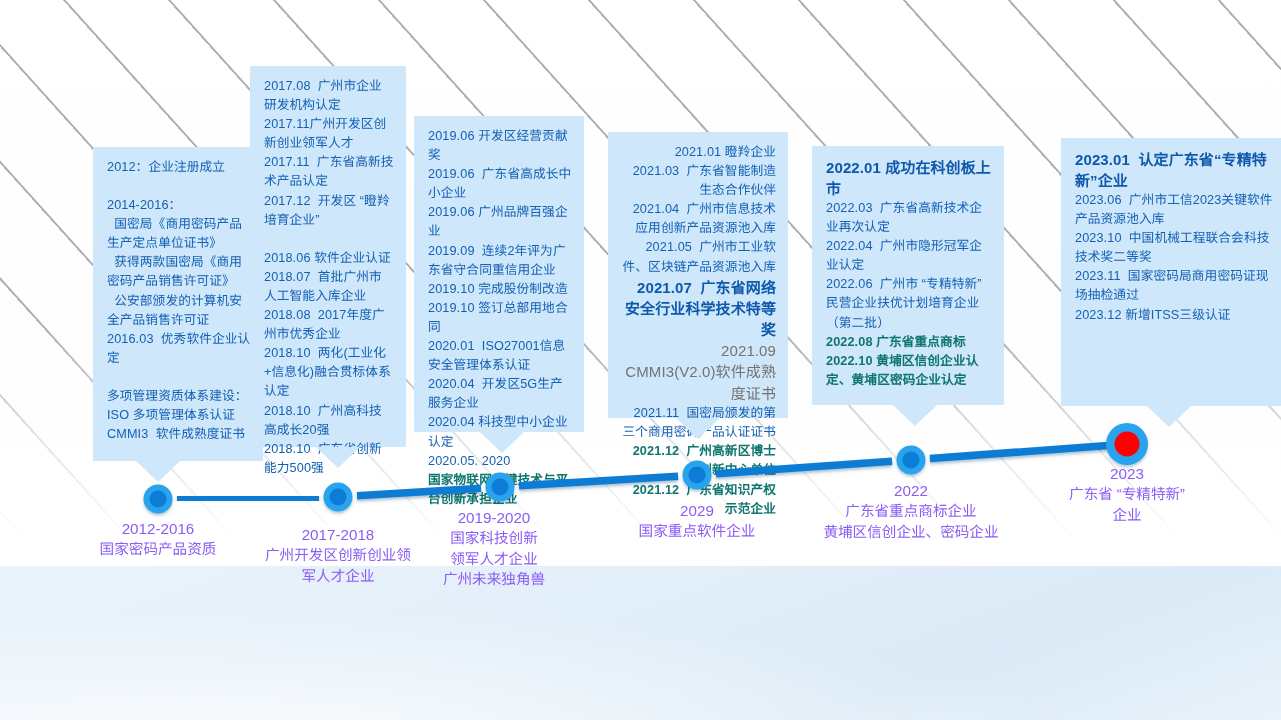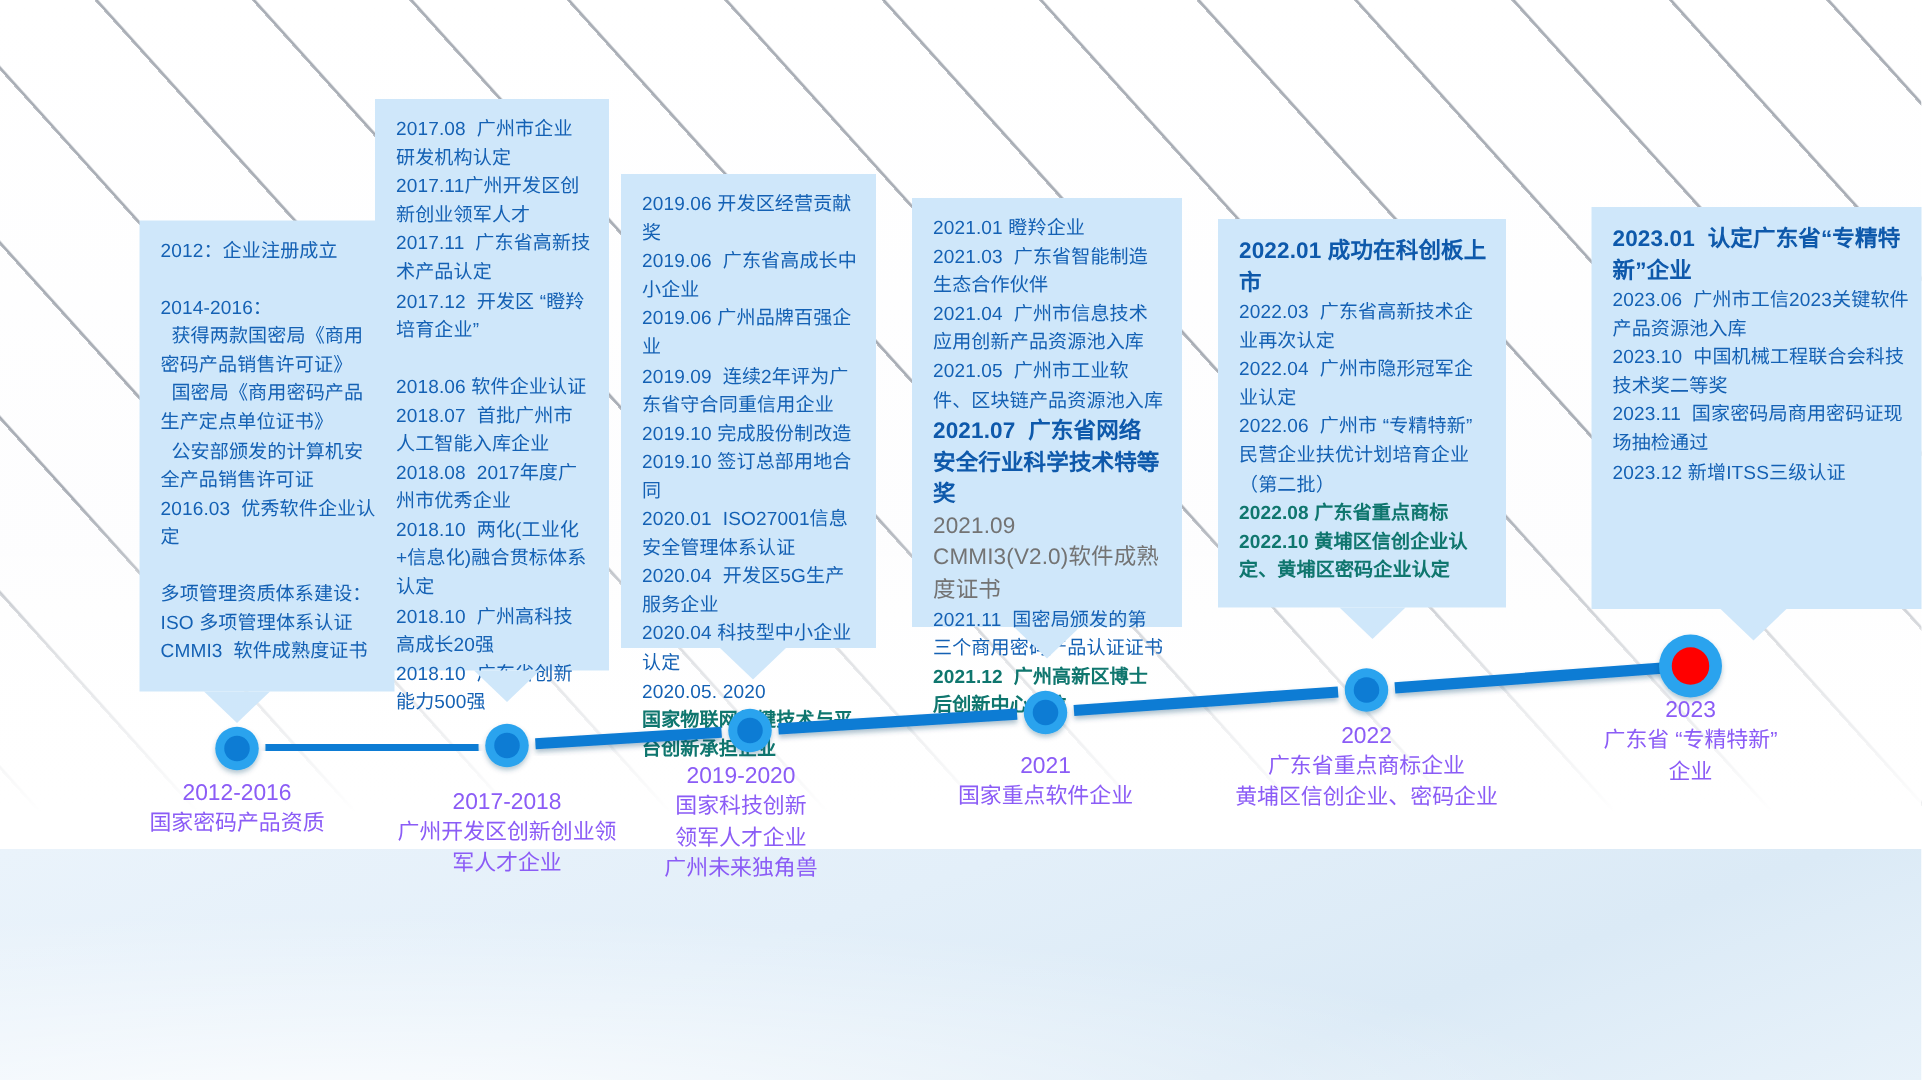--- a/index.html
+++ b/index.html
@@ -149,22 +149,22 @@
   </div>
 </div>
 
 <div id="stage">
 
   <div id="cards-layer">
       <div class="card" style="left: 93px; top: 147px; width: 170px; height: 314px;">
         <div class="line"><span>2012：企业注册成立</span></div>
         <div class="line gap"></div>
         <div class="line"><span>2014-2016：</span></div>
+        <div class="line"><span>  国密局《商用密码产品生产定点单位证书》</span></div>
         <div class="line"><span>  获得两款国密局《商用密码产品销售许可证》</span></div>
-        <div class="line"><span>  国密局《商用密码产品生产定点单位证书》</span></div>
         <div class="line"><span>  公安部颁发的计算机安全产品销售许可证</span></div>
         <div class="line"><span>2016.03  优秀软件企业认定</span></div>
         <div class="line gap"></div>
         <div class="line"><span>多项管理资质体系建设：</span></div>
         <div class="line"><span>ISO 多项管理体系认证</span></div>
         <div class="line"><span>CMMI3  软件成熟度证书</span></div>
         <div class="tail" style="left: 43px;"></div>
       </div>
       <div class="card" style="left: 250px; top: 66px; width: 156px; height: 381px;">
         <div class="line"><span>2017.08  广州市企业研发机构认定</span></div>
@@ -187,29 +187,30 @@
         <div class="line"><span>2019.09  连续2年评为广东省守合同重信用企业</span></div>
         <div class="line"><span>2019.10 </span><span class="b">完成股份制改造</span></div>
         <div class="line"><span>2019.10 </span><span class="b">签订总部用地合同</span></div>
         <div class="line"><span>2020.01  ISO27001信息安全管理体系认证</span></div>
         <div class="line"><span>2020.04  开发区</span><span class="b">5G生产服务企业</span></div>
         <div class="line"><span>2020.04 科技型中小企业认定</span></div>
         <div class="line"><span>2020.05. </span><span class="b">2020</span></div>
         <div class="line b"><span class="b">国家物联网关键技术与平台创新承担企业</span></div>
         <div class="tail" style="left: 66px;"></div>
       </div>
-      <div class="card" style="left: 608px; top: 132px; width: 180px; height: 286px;">
+      <div class="card" style="left: 608px; top: 132px; width: 180px; height: 286px; text-align: right;">
         <div class="line"><span>2021.01 瞪羚企业</span></div>
         <div class="line"><span>2021.03  广东省智能制造生态合作伙伴</span></div>
         <div class="line"><span>2021.04  广州市信息技术应用创新产品资源池入库</span></div>
         <div class="line"><span>2021.05  广州市工业软件、区块链产品资源池入库</span></div>
         <div class="line big b"><span>2021.07  广东省网络安全行业科学技术特等奖</span></div>
         <div class="line bigplain"><span>2021.09      CMMI3(V2.0)软件成熟度证书</span></div>
         <div class="line"><span>2021.11  国密局颁发的第三个商用密码产品认证证书</span></div>
         <div class="line b"><span>2021.12  广州高新区博士后创新中心单位</span></div>
+        <div class="line b"><span>2021.12  广东省知识产权示范企业</span></div>
         <div class="tail" style="left: 68px;"></div>
       </div>
       <div class="card" style="left: 812px; top: 146px; width: 192px; height: 259px;">
         <div class="line big b"><span>2022.01 成功在科创板上市</span></div>
         <div class="line"><span>2022.03  广东省高新技术企业再次认定</span></div>
         <div class="line"><span>2022.04  广州市隐形冠军企业认定</span></div>
         <div class="line"><span>2022.06  广州市 “专精特新” 民营企业扶优计划培育企业（第二批）</span></div>
         <div class="line b"><span>2022.08 广东省重点商标</span></div>
         <div class="line b"><span>2022.10 黄埔区信创企业认定、黄埔区密码企业认定</span></div>
         <div class="tail" style="left: 81px;"></div>
@@ -268,19 +269,19 @@
       </g>
   </svg>
 
   <div id="captions-layer">
       <div class="node-caption" style="left: 28px; top: 518px; width: 260px;"><span class="yr">2012-2016</span><span>国家密码产品资质</span></div>
       <div class="node-caption" style="left: 208px; top: 524px; width: 260px;"><span class="yr">2017-2018</span><span>广州开发区创新创业领
 军人才企业</span></div>
       <div class="node-caption" style="left: 364px; top: 507px; width: 260px;"><span class="yr">2019-2020</span><span>国家科技创新
 领军人才企业
 广州未来独角兽</span></div>
-      <div class="node-caption" style="left: 567px; top: 500px; width: 260px;"><span class="yr">2021</span><span>国家重点软件企业</span></div>
+      <div class="node-caption" style="left: 567px; top: 500px; width: 260px;"><span class="yr">2029</span><span>国家重点软件企业</span></div>
       <div class="node-caption" style="left: 781px; top: 480px; width: 260px;"><span class="yr">2022</span><span>广东省重点商标企业
 黄埔区信创企业、密码企业</span></div>
       <div class="node-caption" style="left: 997px; top: 463px; width: 260px;"><span class="yr">2023</span><span>广东省 “专精特新”
 企业</span></div>
     </div>
 </div>
 
 </body></html>

